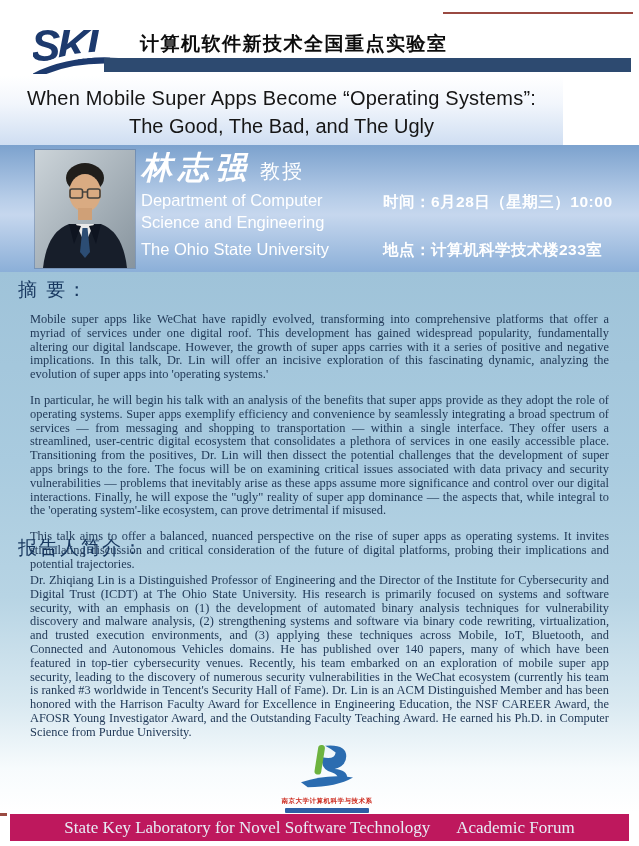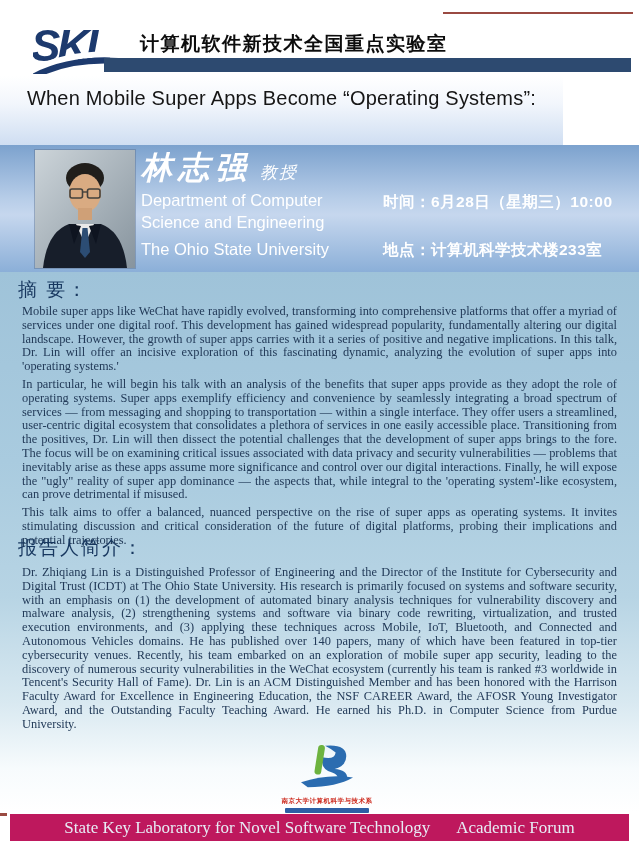--- a/index.html
+++ b/index.html
@@ -23,39 +23,39 @@
   .title-band .l1{margin-top:11px; font-size:20px; letter-spacing:.2px;}
   .title-band .l2{margin-top:5px; font-size:20px;}
   
   .speaker-panel{
     position:absolute; left:0; top:145px; width:639px; height:127px;
     background:linear-gradient(180deg,#7ca2ce 0%,#b7cde8 42%,#c6d7ee 55%,#8bafd8 100%);
   }
   .photo{position:absolute; left:35px; top:5px; width:100px; height:118px; box-shadow:0 0 0 1px rgba(90,110,140,.45);}
   .sp-name{position:absolute; left:141px; top:2px; color:#ffffff;}
   .sp-name .nm{font-family:"Liberation Serif", serif; font-style:italic; font-weight:bold; font-size:31px; letter-spacing:6px;}
-  .sp-name .deg{font-size:17px; margin-left:8px; letter-spacing:2px;font-style:italic;}
+  .sp-name .deg{font-size:20px; margin-left:8px; letter-spacing:2px;}
   .sp-aff{position:absolute; left:141px; top:44px; color:#ffffff; font-size:16.5px; line-height:22px; white-space:pre-line;}
   .sp-univ{position:absolute; left:141px; top:95px; color:#ffffff; font-size:16.5px;}
   .sp-time{position:absolute; left:383px; top:47px; color:#ffffff; font-size:15.5px; font-weight:bold; letter-spacing:.5px;}
   .sp-venue{position:absolute; left:383px; top:95px; color:#ffffff; font-size:15.5px; font-weight:bold; letter-spacing:.5px;}
   
   .content{
     position:absolute; left:0; top:272px; width:639px; height:540px;
     background:linear-gradient(180deg,#9fc3d9 0%,#a9cbdf 35%,#b7d4e4 60%,#d9e9f1 80%,#f7fbfd 92%,#ffffff 100%);
   }
   .sec-head{position:absolute; left:18px; font-size:19px; font-weight:normal; color:#17375f; letter-spacing:2px;text-align:center;}
   .abs-head{top:5px;}
   .bio-head{top:263px;}
   .bodytext{
     position:absolute; left:18px; width:603px;
     font-family:"Liberation Serif", serif; font-size:12.4px; line-height:13.8px;
     color:#223a58; text-align:justify;
   }
-  .bodytext p{margin:4px;}
+  .bodytext p{margin:12px;}
   .abs-body{top:29px;}
   .bio-body{top:290px;}
   
   .nju-logo{position:absolute; left:272px; top:468px; width:110px; text-align:center;}
   .nju-logo .cn{font-size:6.5px; color:#cc281c; font-weight:bold; letter-spacing:.5px; margin-top:1px;}
   .nju-logo .bar{margin:2px auto 0 auto; width:84px; height:5px; background:#2d5fa5; border-radius:1px;}
   .cic-logo{position:absolute; left:462px; top:472px; width:150px; text-align:center;}
   .cic-logo .cn{font-size:9px; color:#2d62a8; font-weight:bold; margin-top:2px; white-space:nowrap;}
   .cic-logo .en{font-size:4.3px; color:#8a949c; margin-top:1px; white-space:nowrap;}
   
@@ -79,20 +79,21 @@
     <text x="-2" y="37" font-family="Liberation Sans, sans-serif" font-size="44" font-weight="bold" font-style="italic" fill="#1d3a6e" letter-spacing="-3">SKL</text>
     <path d="M-4,49 Q 40,24 104,33" fill="none" stroke="#ffffff" stroke-width="6"></path>
     <path d="M-4,55 Q 40,30 104,39" fill="none" stroke="#1d3a6e" stroke-width="6"></path>
   </svg>
 
   <div class="lab-name">计算机软件新技术全国重点实验室</div>
   <div class="header-bar"></div>
 
   <div class="title-band">
     <div class="l1">When Mobile Super Apps Become “Operating Systems”:</div>
+    <div class="l2">The Good, The Bad, and The Ugly</div>
   </div>
 
   <div class="speaker-panel">
     <svg class="photo" viewBox="0 0 100 118" xmlns="http://www.w3.org/2000/svg">
       <defs>
         <linearGradient id="bgph" x1="0" y1="0" x2="1" y2="1">
           <stop offset="0" stop-color="#ccd4d9"></stop>
             <stop offset="1" stop-color="#87949e"></stop>
         </linearGradient>
       </defs>

